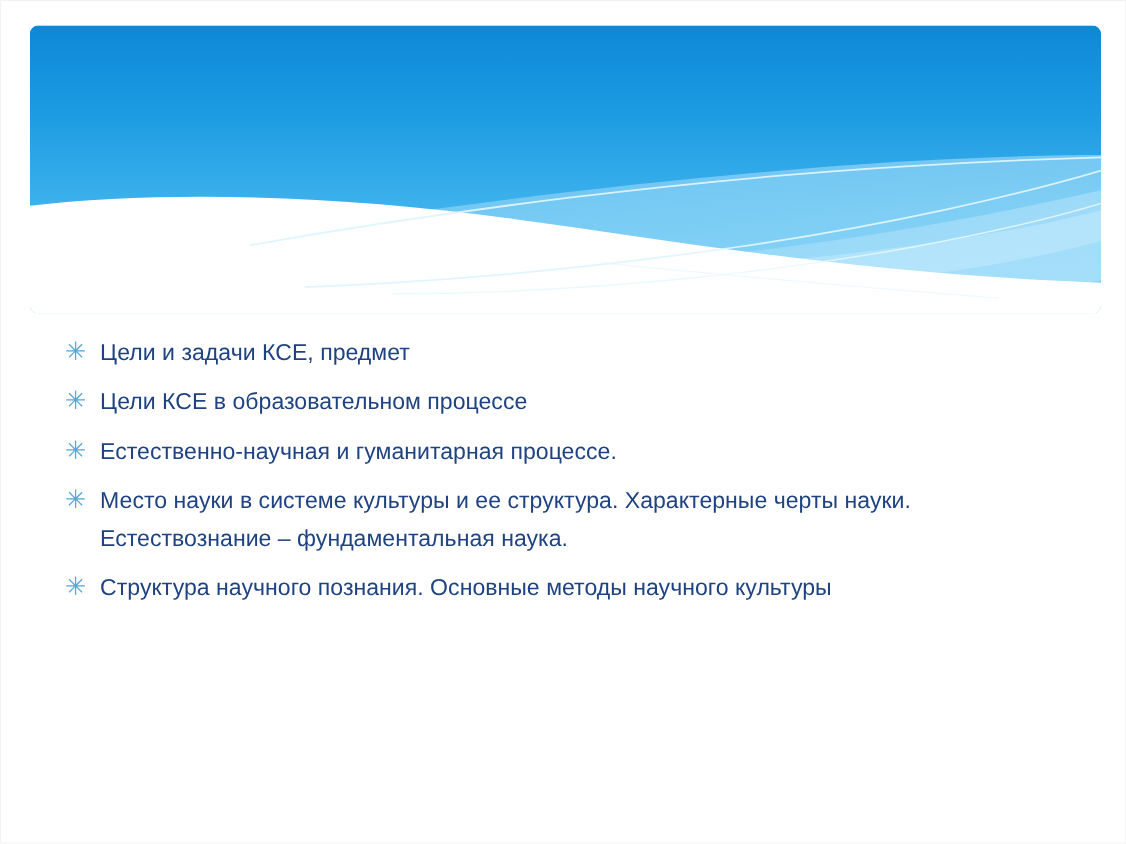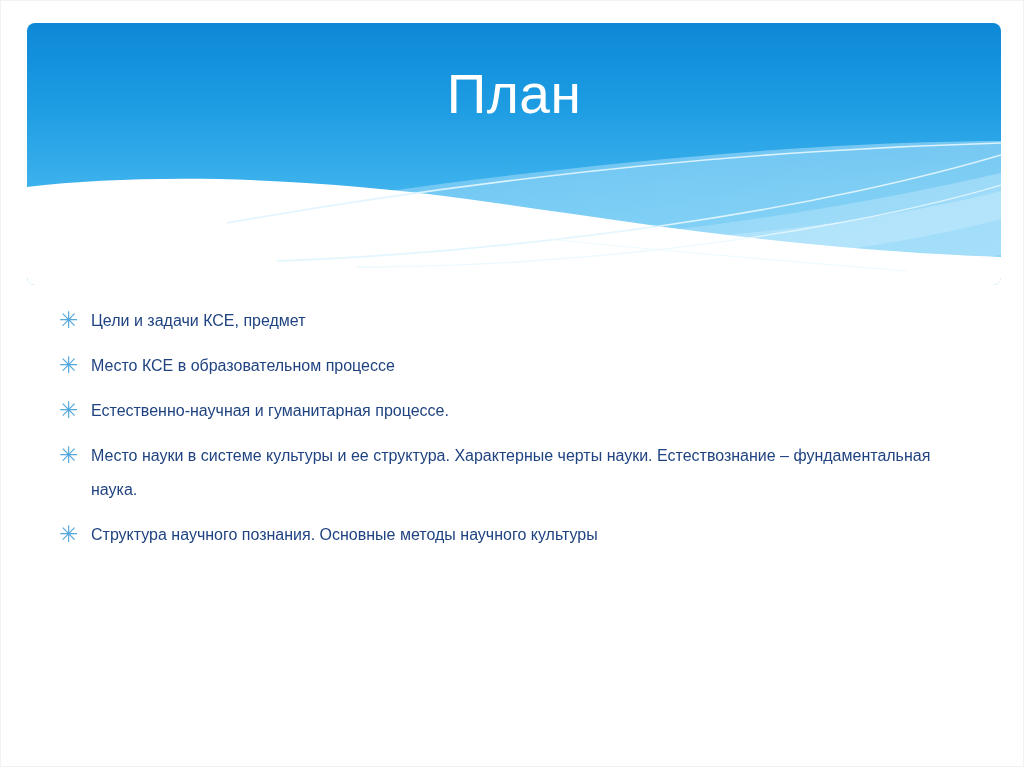--- a/index.html
+++ b/index.html
@@ -74,21 +74,21 @@
     font-size: 23px;
     line-height: 33px;
     text-align: left;
     padding-left: 4px;
     box-sizing: border-box;
     font-family: "DejaVu Sans", sans-serif;
   }
   .bullet-text {
     flex: 1 1 auto;
     color: #1F4380;
-    font-size: 16px;
+    font-size: 21px;
     line-height: 34px;
     font-weight: 400;
   }
 </style>
 </head>
 <body>
 
 <div id="slide">
 
   <div id="banner-wrap">
@@ -130,32 +130,31 @@
                  L 974,262 L 0,262 Z" fill="#ffffff"></path>
 
         <path d="M 200,200 C 380,168 600,140 800,128 C 880,123 940,121 974,120" fill="none" stroke="#DFF4FE" stroke-width="1.6" opacity="0.95"></path>
         <path d="M 974,132 C 900,154 780,182 640,202 C 500,222 360,234 250,238" fill="none" stroke="#DFF4FE" stroke-width="1.6" opacity="0.95"></path>
         <path d="M 974,162 C 880,190 740,216 600,230 C 500,240 400,244 330,244" fill="none" stroke="#E8F8FE" stroke-width="1.3" opacity="0.85"></path>
         <path d="M 520,216 C 640,228 780,240 880,248" fill="none" stroke="#EAF8FE" stroke-width="1.2" opacity="0.8"></path>
       </g>
     </svg>
   </div>
 
-  <div id="slide-title">План</div>
 
   <div id="bullet-list">
 
     <div class="bullet-row">
       <span class="bullet-marker">✳</span>
       <span class="bullet-text">Цели и задачи КСЕ, предмет</span>
     </div>
 
     <div class="bullet-row">
       <span class="bullet-marker">✳</span>
-      <span class="bullet-text">Место КСЕ в образовательном процессе</span>
+      <span class="bullet-text">Цели КСЕ в образовательном процессе</span>
     </div>
 
     <div class="bullet-row">
       <span class="bullet-marker">✳</span>
       <span class="bullet-text">Естественно-научная и гуманитарная процессе.</span>
     </div>
 
     <div class="bullet-row">
       <span class="bullet-marker">✳</span>
       <span class="bullet-text">Место науки в системе культуры и ее структура. Характерные черты науки. Естествознание – фундаментальная наука.</span>

